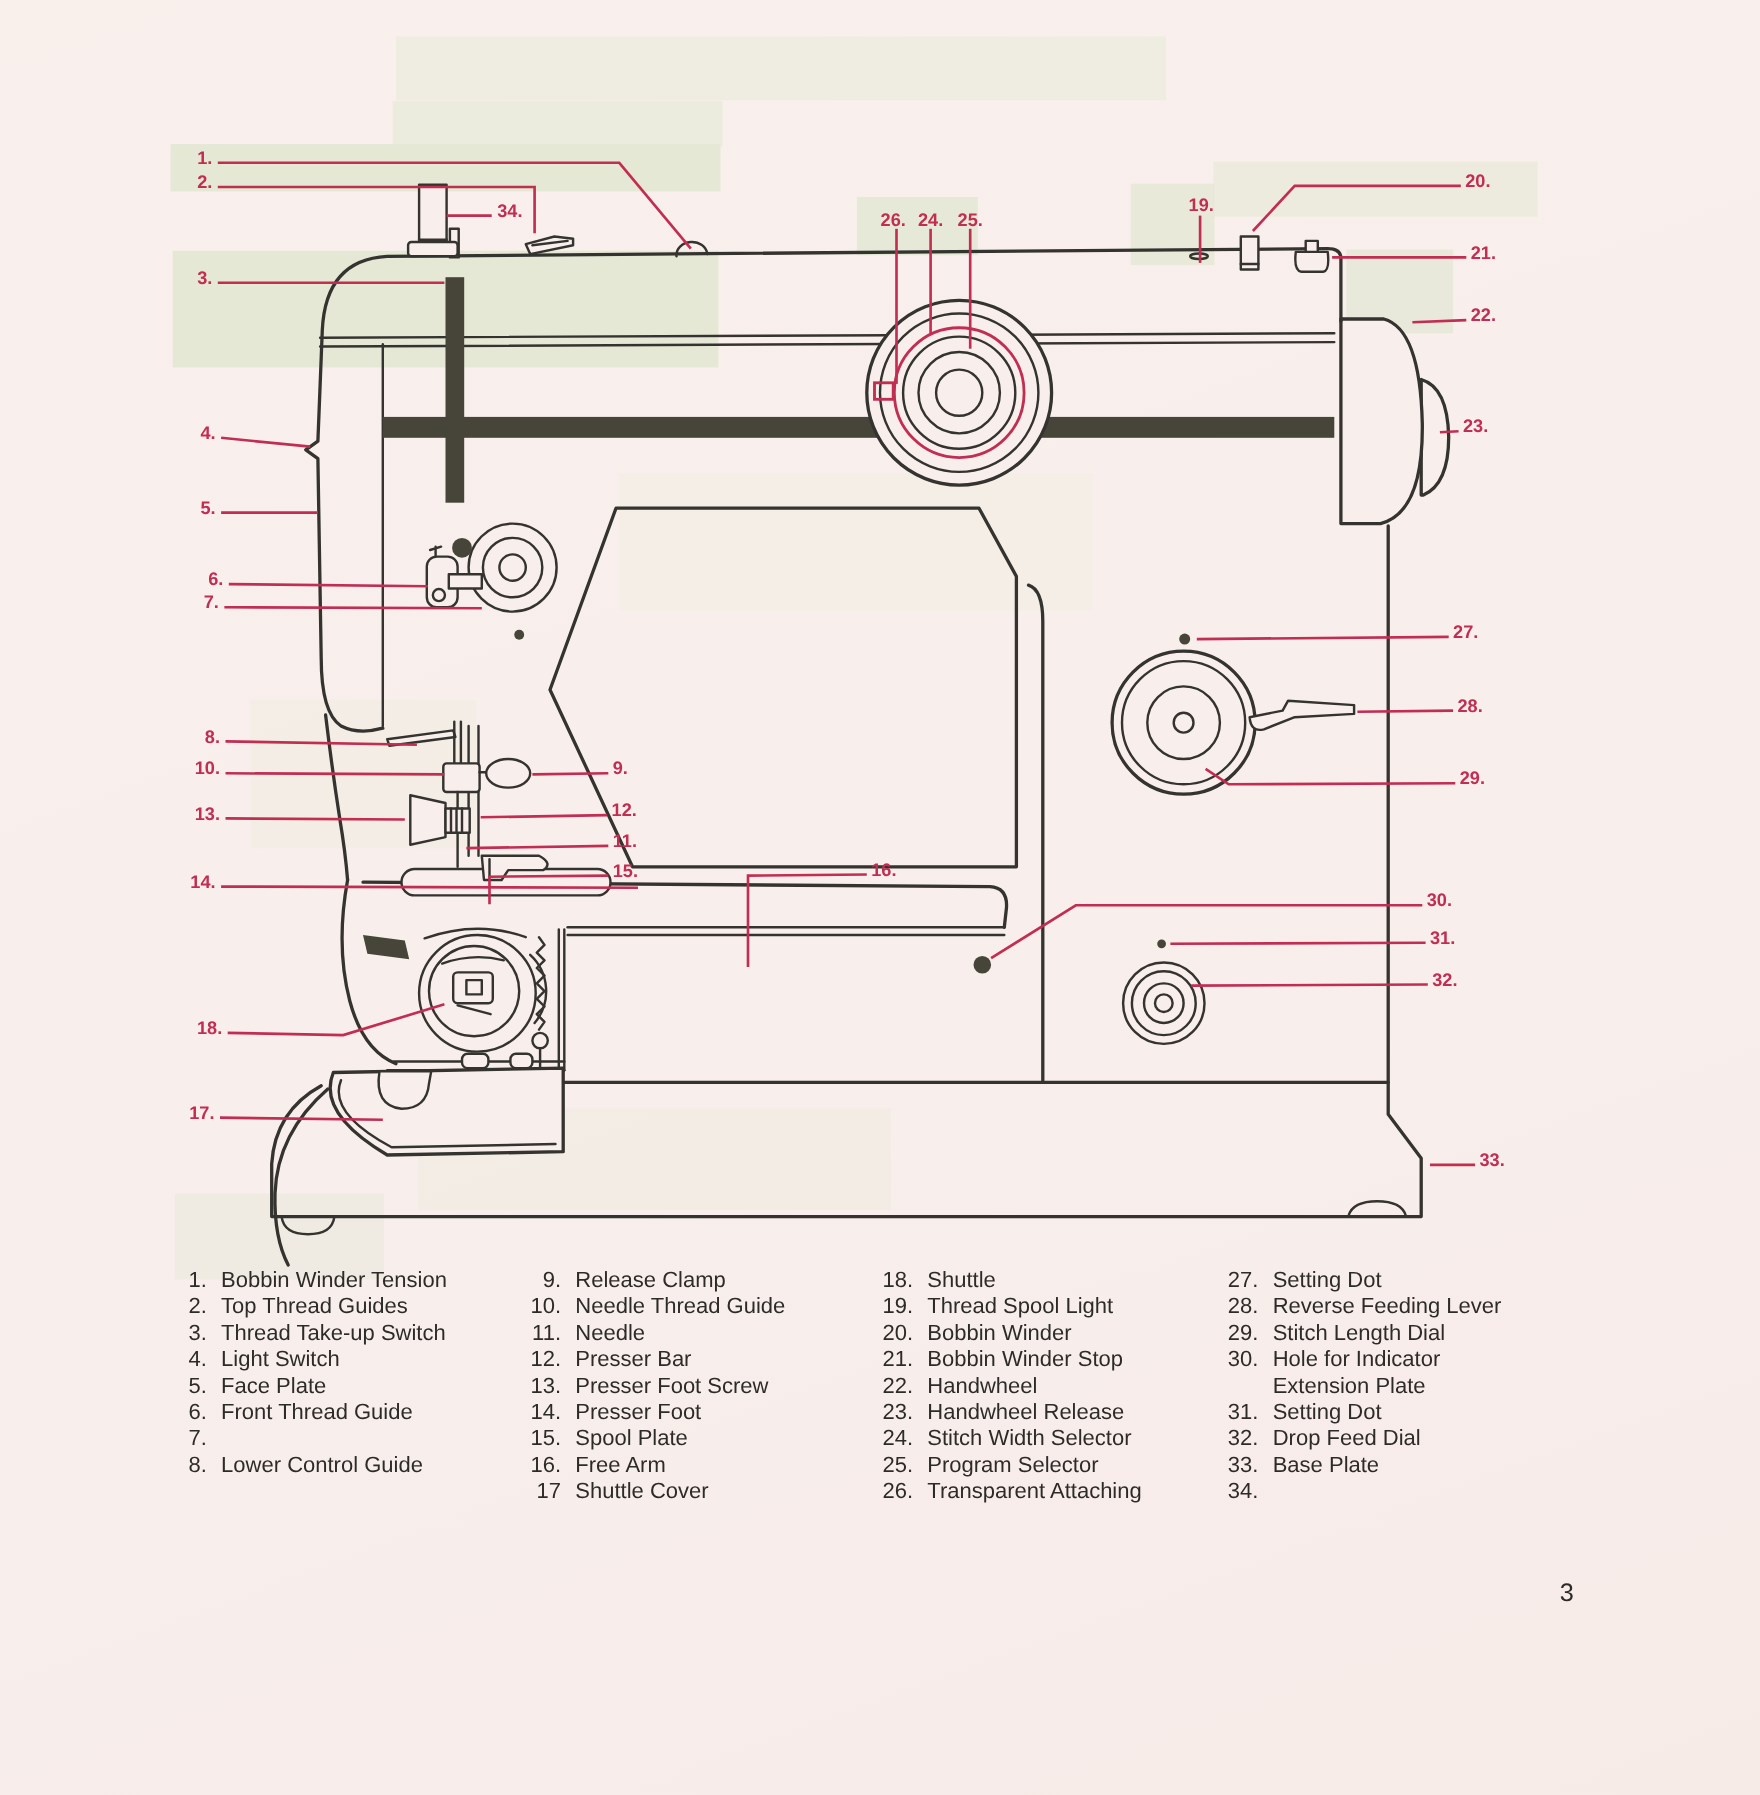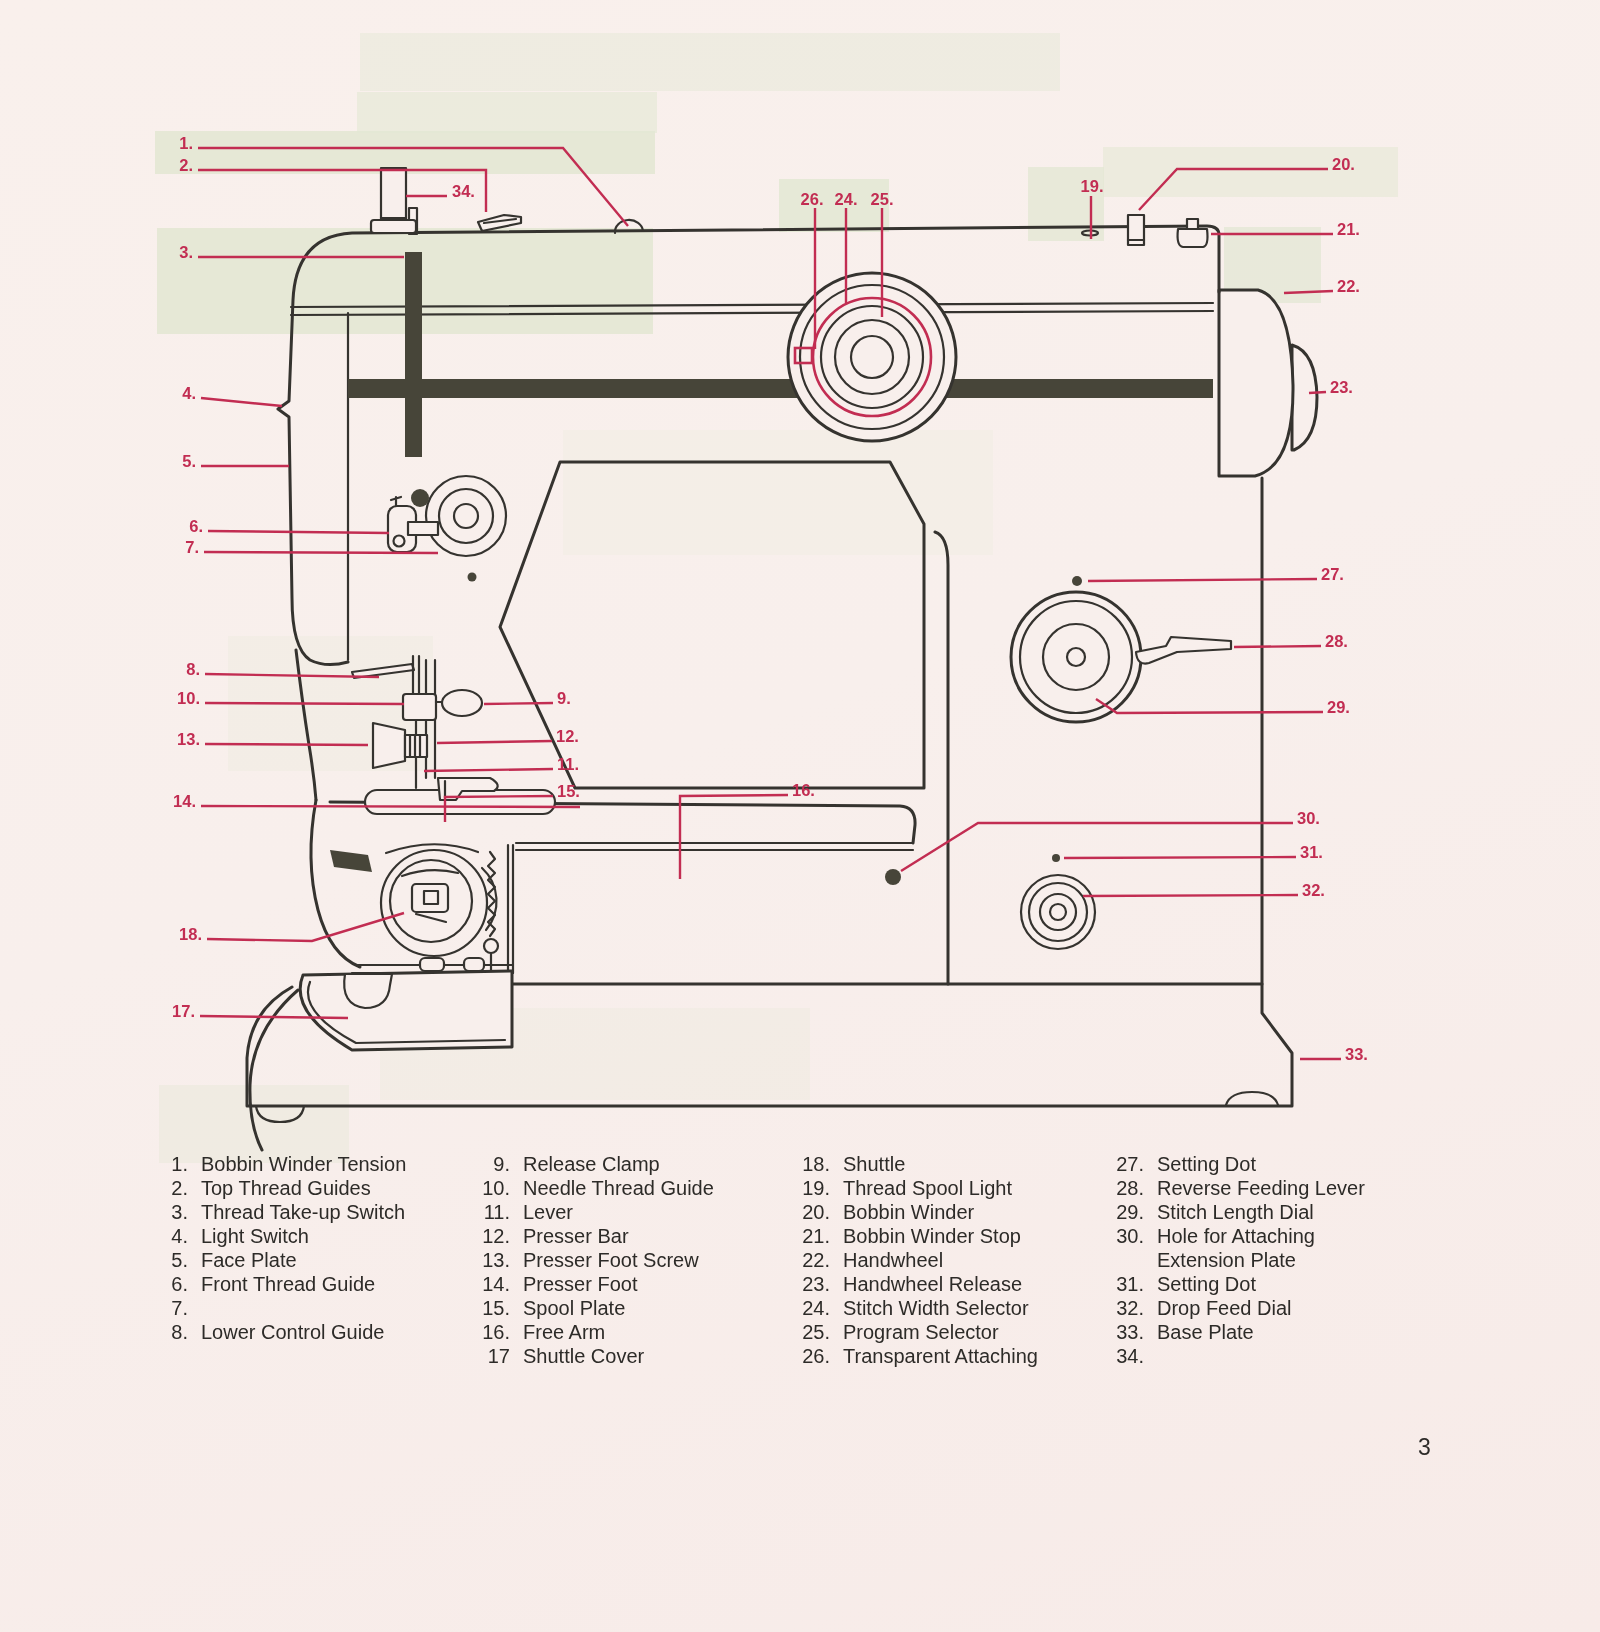--- a/index.html
+++ b/index.html
@@ -271,21 +271,21 @@
       <div class="legend-row">
         <span class="legend-num">9.</span>
         <span class="legend-label">Release Clamp</span>
       </div>
       <div class="legend-row">
         <span class="legend-num">10.</span>
         <span class="legend-label">Needle Thread Guide</span>
       </div>
       <div class="legend-row">
         <span class="legend-num">11.</span>
-        <span class="legend-label">Lever</span>
+        <span class="legend-label">Needle</span>
       </div>
       <div class="legend-row">
         <span class="legend-num">12.</span>
         <span class="legend-label">Presser Bar</span>
       </div>
       <div class="legend-row">
         <span class="legend-num">13.</span>
         <span class="legend-label">Presser Foot Screw</span>
       </div>
       <div class="legend-row">
@@ -351,21 +351,21 @@
       <div class="legend-row">
         <span class="legend-num">28.</span>
         <span class="legend-label">Reverse Feeding Lever</span>
       </div>
       <div class="legend-row">
         <span class="legend-num">29.</span>
         <span class="legend-label">Stitch Length Dial</span>
       </div>
       <div class="legend-row">
         <span class="legend-num">30.</span>
-        <span class="legend-label">Hole for Attaching
+        <span class="legend-label">Hole for Indicator
 Extension Plate</span>
       </div>
       <div class="legend-row">
         <span class="legend-num">31.</span>
         <span class="legend-label">Setting Dot</span>
       </div>
       <div class="legend-row">
         <span class="legend-num">32.</span>
         <span class="legend-label">Drop Feed Dial</span>
       </div>

